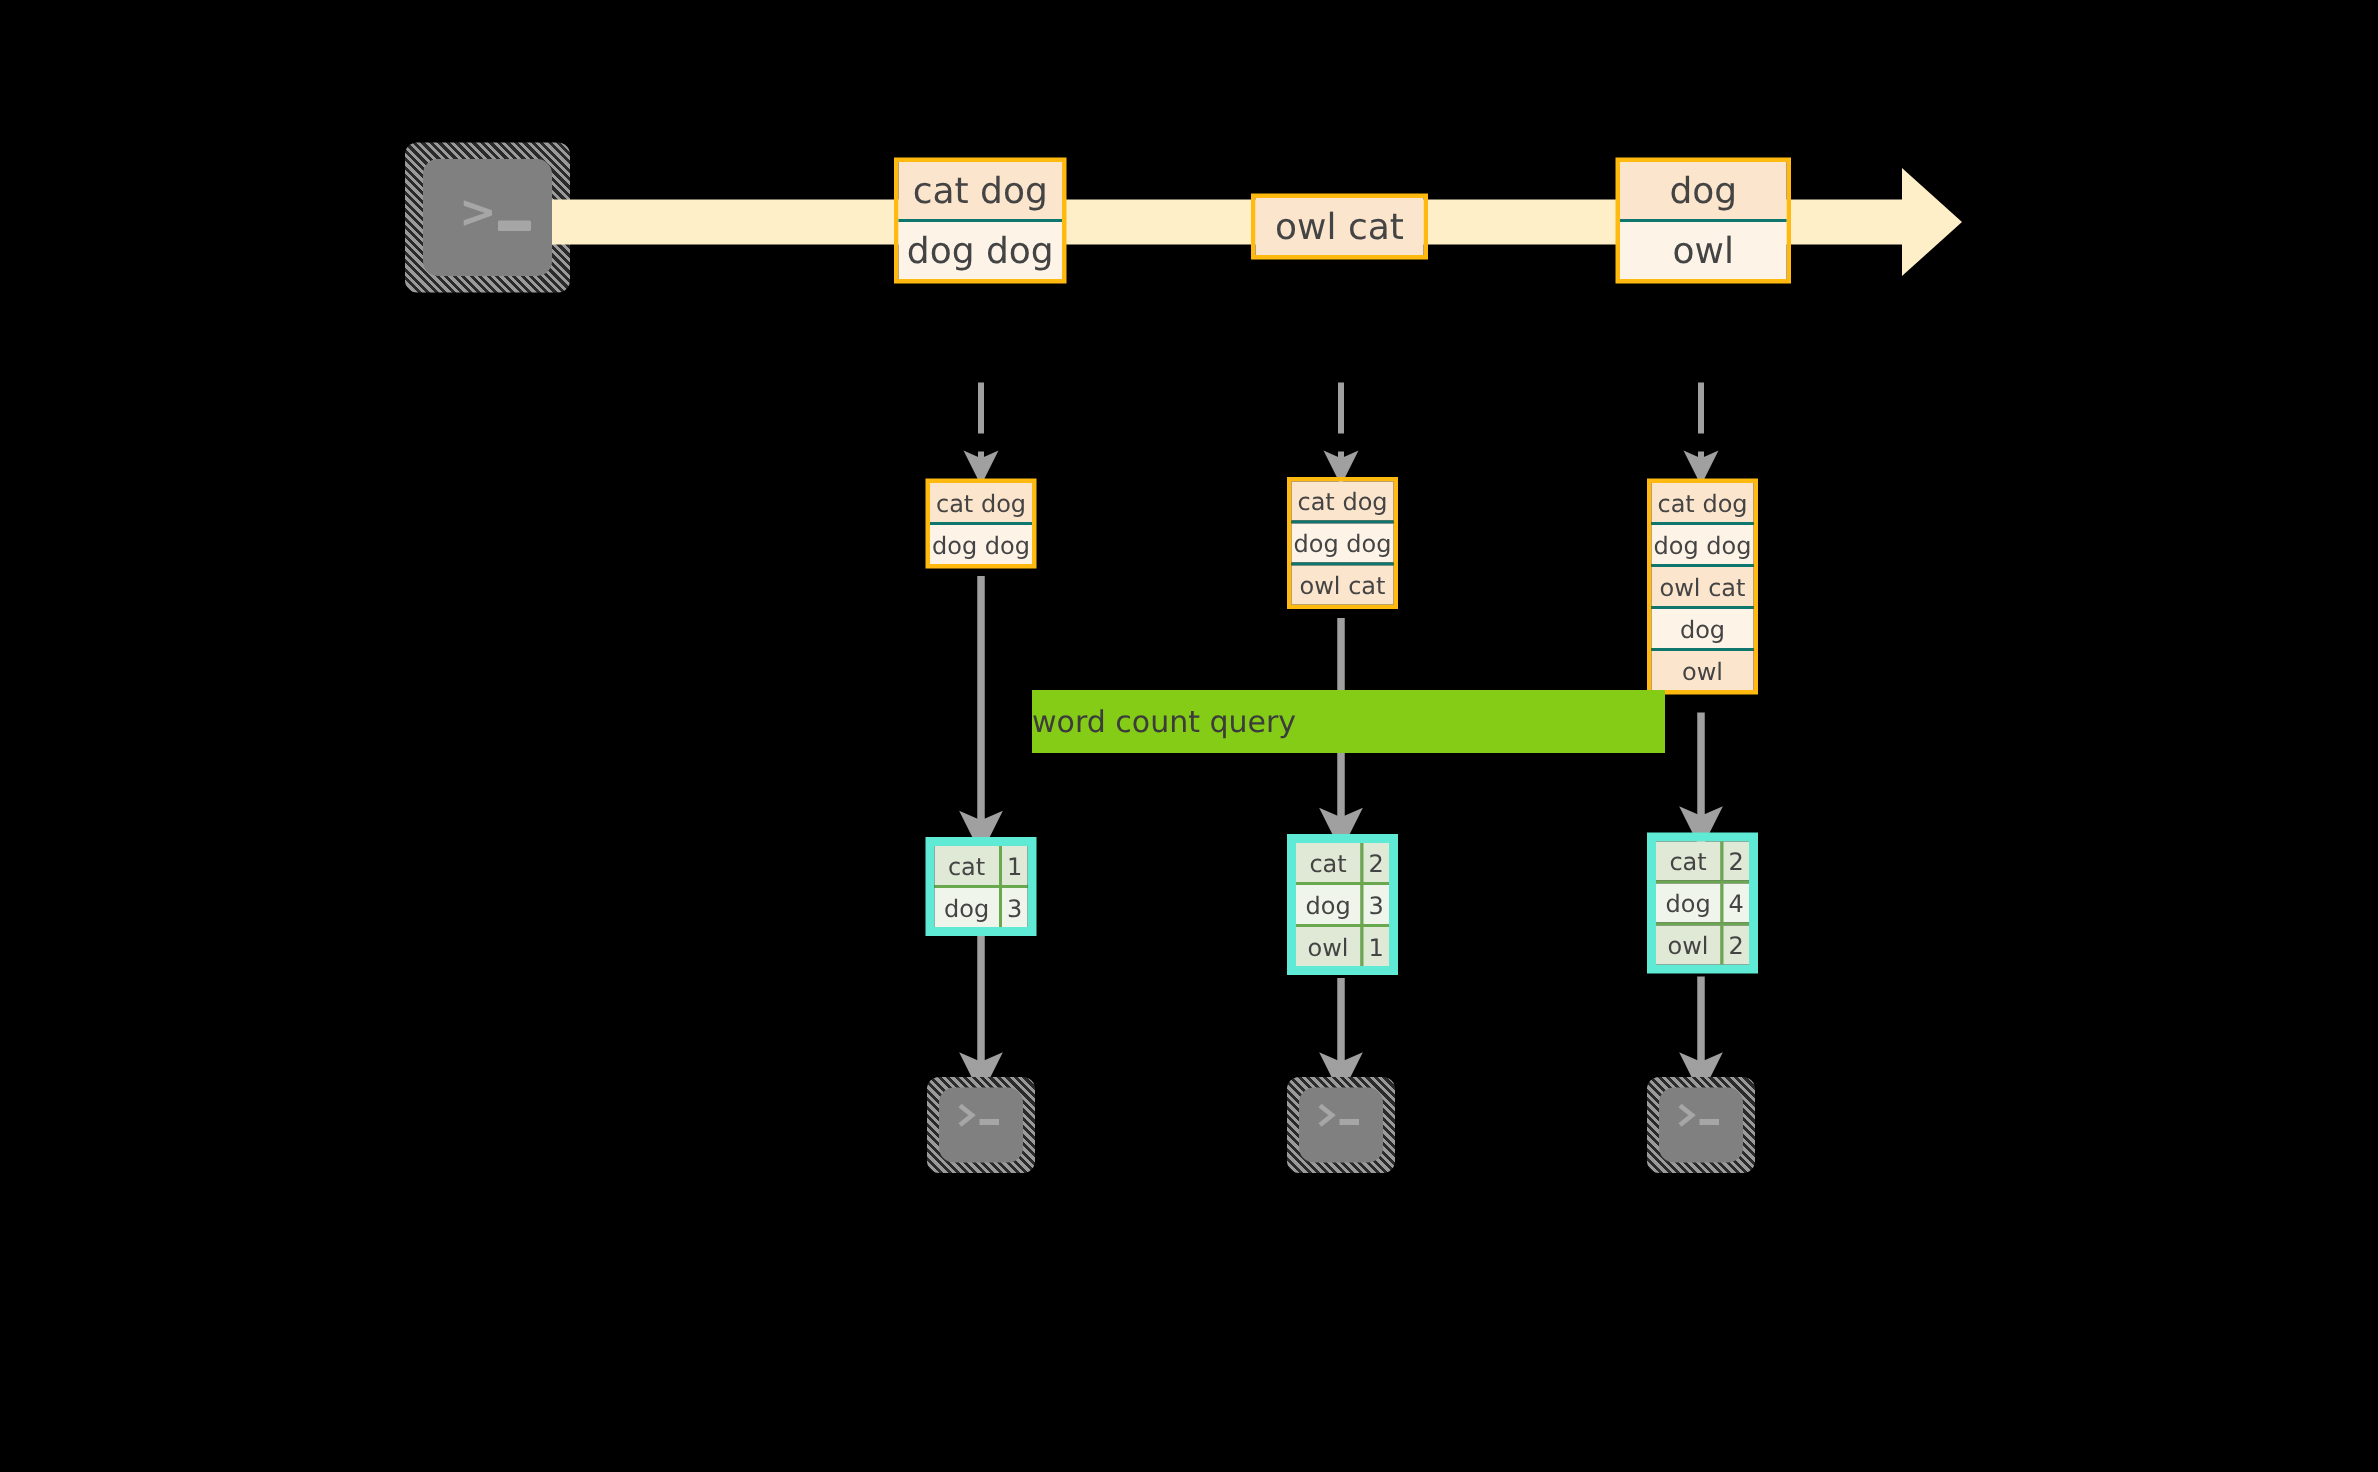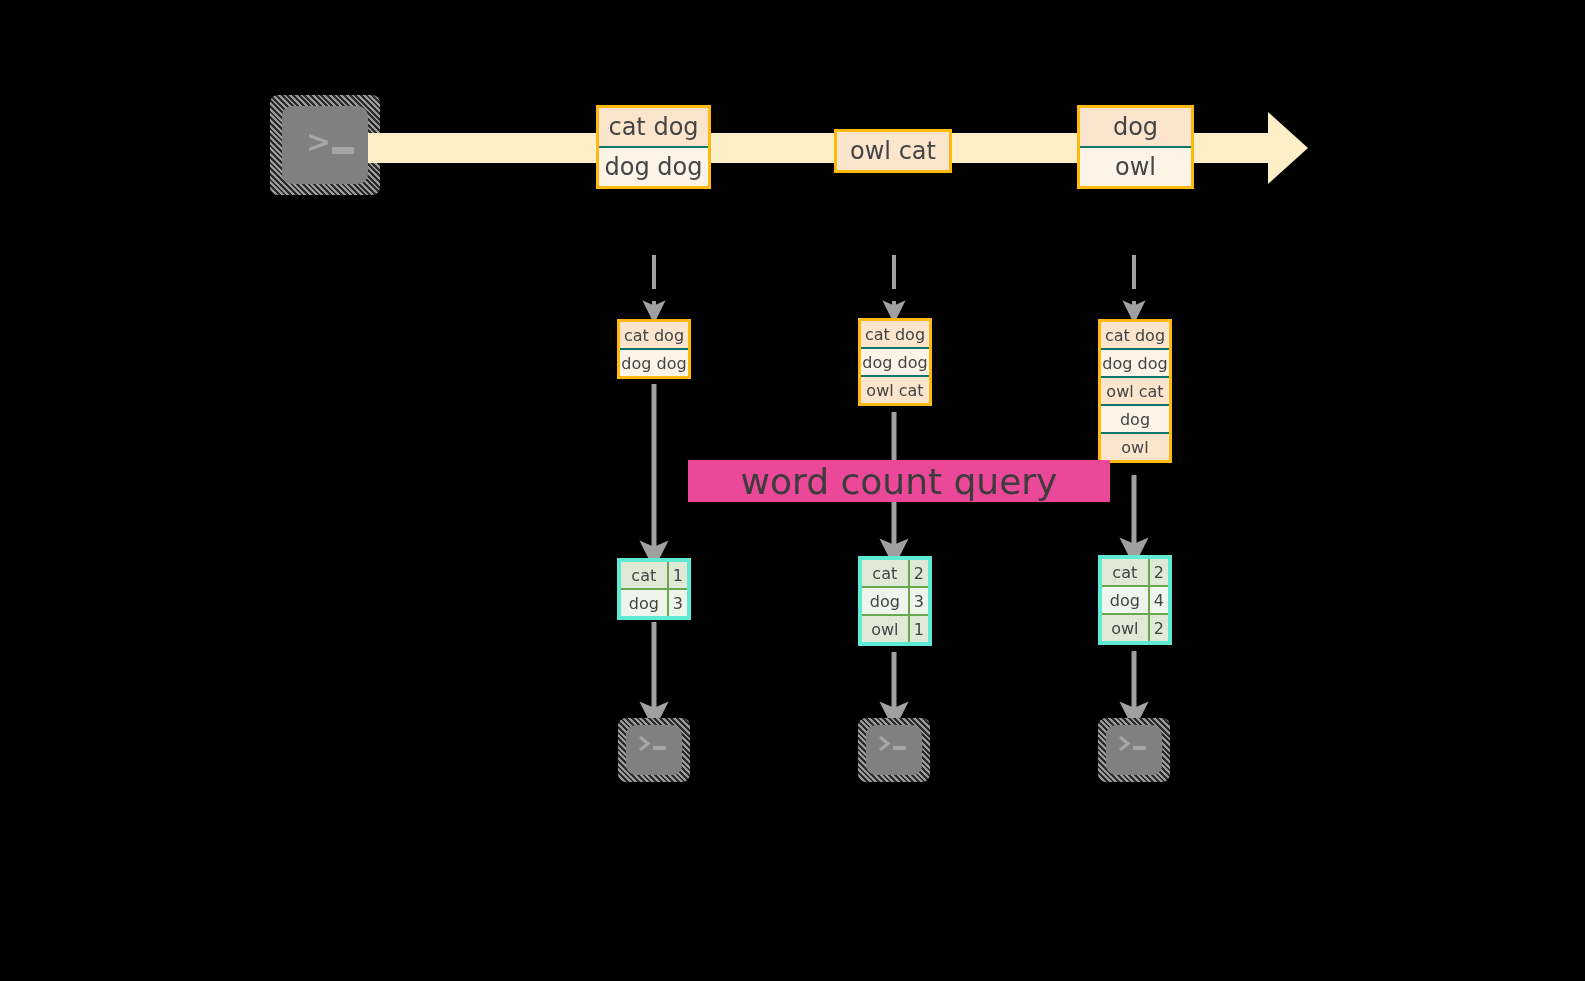--- a/index.html
+++ b/index.html
@@ -86,44 +86,43 @@
   .tbl-orange {
     border: 3px solid #ffb90f;
   }
   .tbl-orange .row + .row { border-top: 2px solid #0f766e; }
   .tbl-orange .cell { color: #444444; }
   .fill-a { background: #fce5cd; }
   .fill-b { background: #fdf3e7; }
 
   
   .tbl-green {
-    border: 4px solid #5eead4;
+    border: 6px solid #5eead4;
   }
   .tbl-green .row + .row { border-top: 2px solid #6aa84f; }
   .tbl-green .cell { color: #444444; }
   .tbl-green .cell + .cell { border-left: 2px solid #6aa84f; }
   .gfill-a { background: #dfe9d6; }
   .gfill-b { background: #f0f5ec; }
 
   
   .big .cell { font-size: 24px; }
   
   .mid .cell { font-size: 16px; }
   
   .res .cell { font-size: 16px; }
 
   
   .query-label {
     position: absolute;
-    background: #ec4899;
+    background: #84cc16;
     display: flex;
     align-items: center;
-    justify-content: center;
     color: #3c3c3c;
-    font-size: 36px;
+    font-size: 20px;
     white-space: nowrap;
   }
 </style>
 </head>
 <body>
 
 <div id="canvas">
 
   <svg id="svg-layer" viewBox="0 0 1585 981" xmlns="http://www.w3.org/2000/svg">
     <defs>

